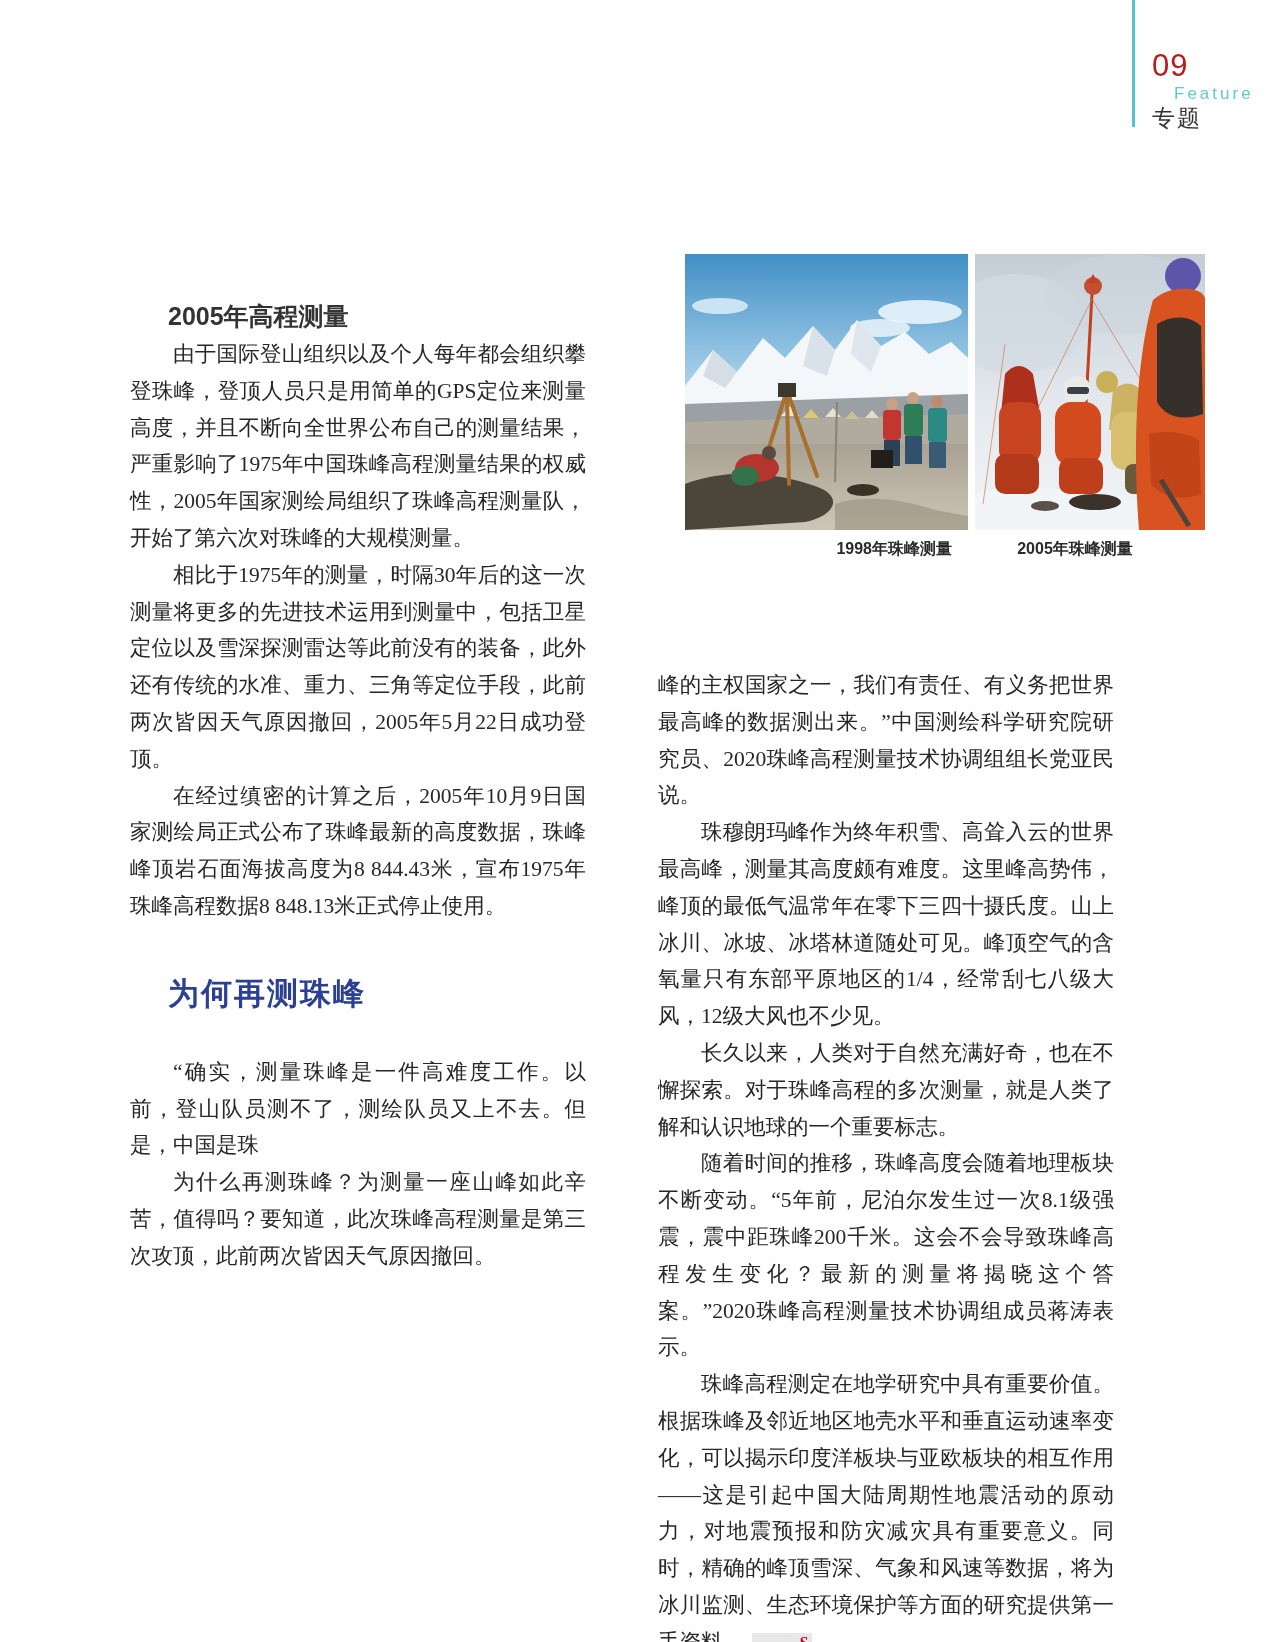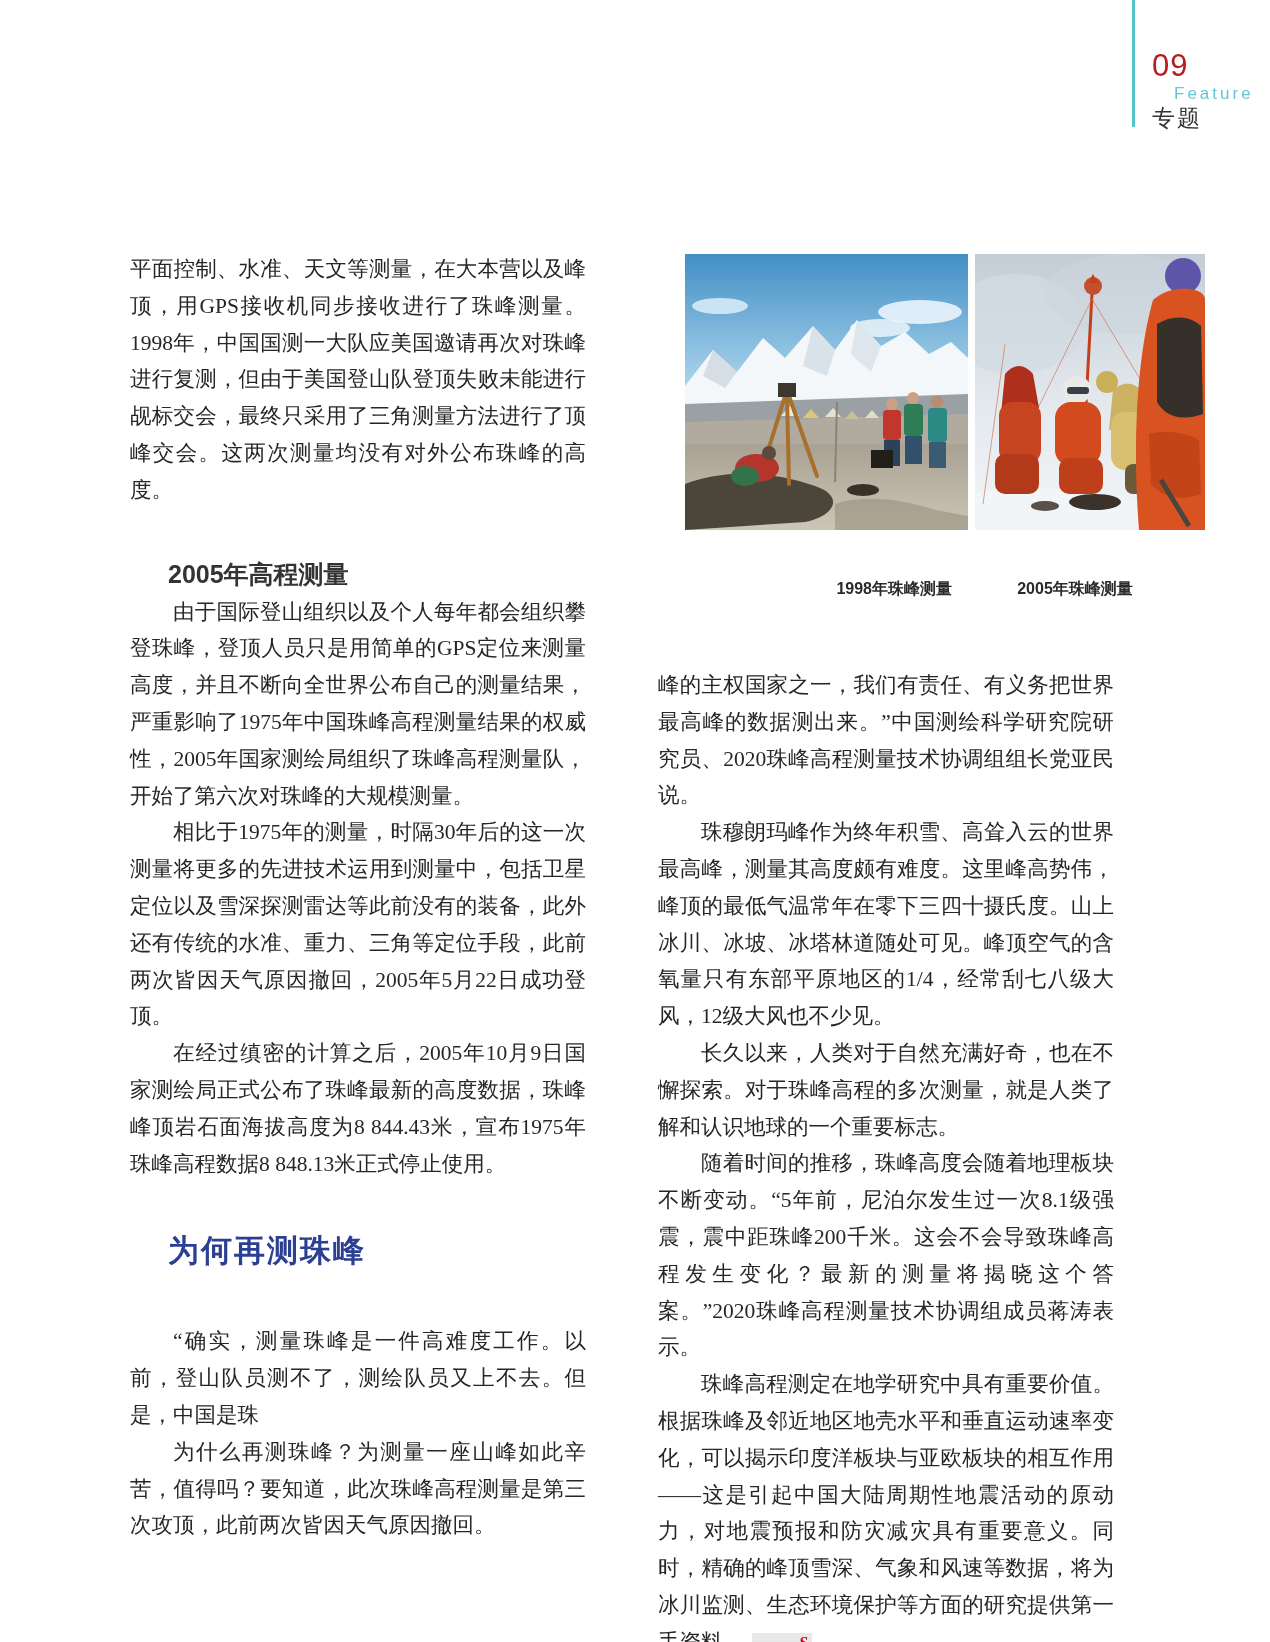--- a/index.html
+++ b/index.html
@@ -32,42 +32,42 @@
     font-size:23px;font-weight:400;color:#333333;letter-spacing:2px;
   }
   
   .photo{position:absolute;top:254px;display:block;}
   .photo svg{display:block;width:100%;height:100%;}
   .photo-1998{left:685px;width:283px;height:276px;}
   .photo-2005{left:975px;width:230px;height:276px;}
   .caption{
     position:absolute;top:539px;
     font-family:"Liberation Sans","DejaVu Sans",sans-serif;
-    font-size:16px;font-weight:600;color:#2a2a2a;margin-top:40px;
+    font-size:16px;font-weight:600;color:#2a2a2a;
   }
   .caption-1998{left:685px;width:283px;text-align:right;padding-right:16px;box-sizing:border-box;}
   .caption-2005{left:975px;width:230px;text-align:center;padding-right:30px;box-sizing:border-box;}
   
   .col{
     position:absolute;width:456px;
     font-size:21.5px;line-height:36.8px;
     text-align:justify;
   }
   .col-left{left:130px;top:251px;}
   .col-right{left:658px;top:667px;}
   .col p{margin:0;}
   .col p.indent{text-indent:2em;}
   .h-sub{
     margin:48px 0 3px 0;
     padding-left:38px;
     font-family:"Liberation Sans","DejaVu Sans",sans-serif;
     font-size:25px;line-height:34px;font-weight:700;color:#333333;
   }
   .h-main{
-    margin:49px 0 52px 0;
+    margin:49px 0 40px 0;
     padding-left:38px;
     font-family:"Liberation Sans","DejaVu Sans",sans-serif;
     font-size:31px;line-height:40px;font-weight:700;color:#2b3f93;
     letter-spacing:2px;
   }
   .endmark{
     display:inline-block;
     margin-left:8px;
     padding:0 4px;
     background:#e8e8e8;
@@ -181,21 +181,20 @@
       <path d="M182 70 C198 60 216 62 226 72 L228 160 C206 168 190 162 182 148 Z" fill="#35302a"></path>
       <path d="M174 180 C190 176 210 178 224 186 L226 240 C204 248 186 242 176 230 Z" fill="#c2451a"></path>
       <line x1="186" y1="226" x2="214" y2="272" stroke="#4a443c" stroke-width="5"></line>
     </svg>
   </div>
 
   <div class="caption caption-1998">1998年珠峰测量</div>
   <div class="caption caption-2005">2005年珠峰测量</div>
 
   <div class="col col-left">
-    <p>平面控制、水准、天文等测量，在大本营以及峰顶，用GPS接收机同步接收进行了珠峰测量。1998年，中国国测一大队应美国邀请再次对珠峰进行复测，但由于美国登山队登顶失败未能进行觇标交会，最终只采用了三角测量方法进行了顶峰交会。这两次测量均没有对外公布珠峰的高度。</p>
     <h3 class="h-sub">2005年高程测量</h3>
     <p class="indent">由于国际登山组织以及个人每年都会组织攀登珠峰，登顶人员只是用简单的GPS定位来测量高度，并且不断向全世界公布自己的测量结果，严重影响了1975年中国珠峰高程测量结果的权威性，2005年国家测绘局组织了珠峰高程测量队，开始了第六次对珠峰的大规模测量。</p>
     <p class="indent">相比于1975年的测量，时隔30年后的这一次测量将更多的先进技术运用到测量中，包括卫星定位以及雪深探测雷达等此前没有的装备，此外还有传统的水准、重力、三角等定位手段，此前两次皆因天气原因撤回，2005年5月22日成功登顶。</p>
     <p class="indent">在经过缜密的计算之后，2005年10月9日国家测绘局正式公布了珠峰最新的高度数据，珠峰峰顶岩石面海拔高度为8 844.43米，宣布1975年珠峰高程数据8 848.13米正式停止使用。</p>
     <h2 class="h-main">为何再测珠峰</h2>
     <p class="indent">“确实，测量珠峰是一件高难度工作。以前，登山队员测不了，测绘队员又上不去。但是，中国是珠</p>
     <p class="indent">为什么再测珠峰？为测量一座山峰如此辛苦，值得吗？要知道，此次珠峰高程测量是第三次攻顶，此前两次皆因天气原因撤回。</p>
   </div>
 
   <div class="col col-right">

